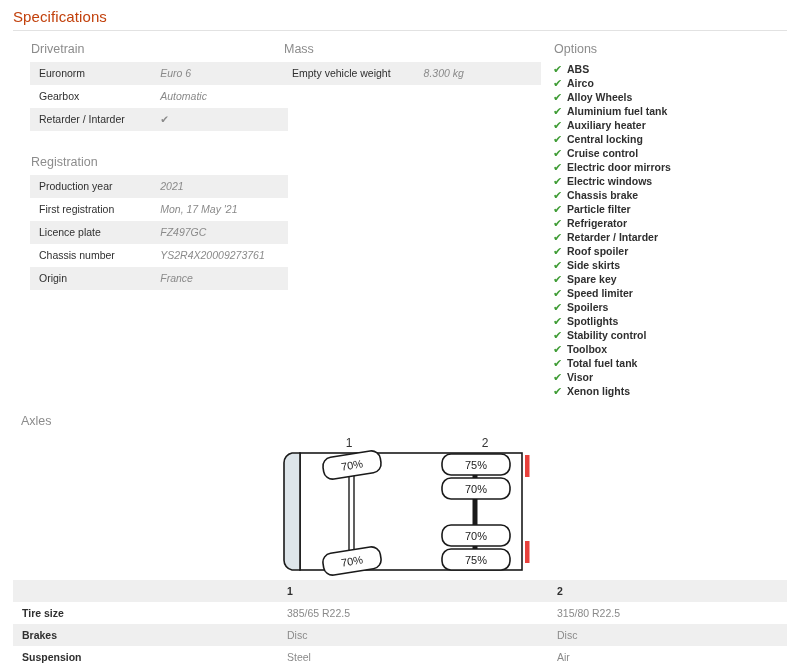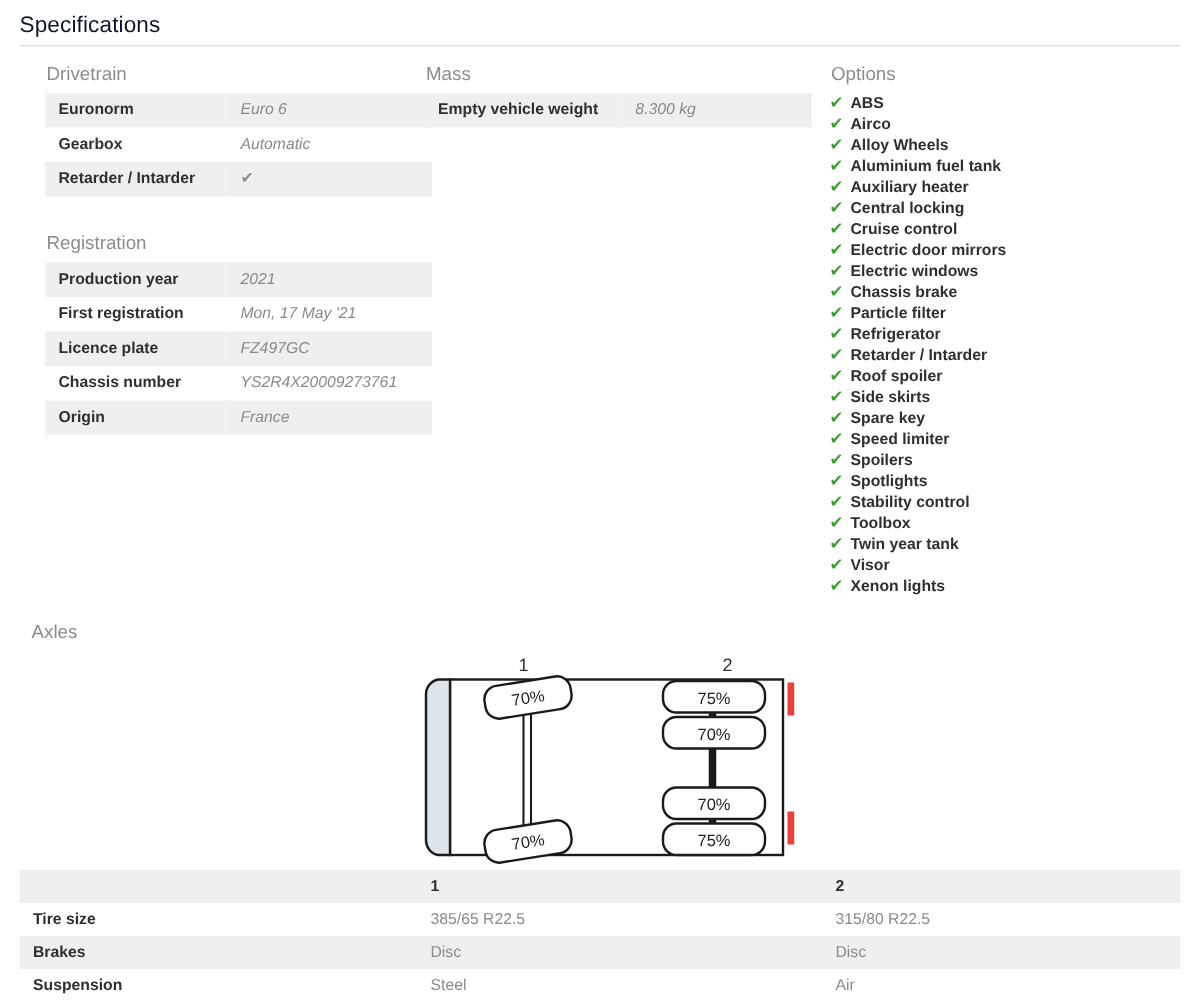--- a/index.html
+++ b/index.html
@@ -10,21 +10,21 @@
     font-family: "Liberation Sans", "DejaVu Sans", sans-serif;
     color: #333333;
     overflow: hidden;
   }
   .page { position: relative; width: 800px; height: 667px; }
 
   
   .page-title {
     font-size: 15px;
     font-weight: 400;
-    color: #0f172a;
+    color: #c2410c;
     padding: 8px 0 0 13px;
     letter-spacing: .1px;
   }
   .title-rule {
     position: absolute;
     left: 13px; top: 30px;
     width: 774px; height: 1px;
     background: #e2e2e2;
   }
 
@@ -53,21 +53,21 @@
   .spec-table tr { height: 23px; }
   .spec-table tr:nth-child(odd) { background: #efefef; }
   .spec-table tr:nth-child(even) { background: #ffffff; }
   .spec-table td {
     font-size: 10.5px;
     padding: 0 0 0 9px;
     vertical-align: middle;
     line-height: 23px;
     white-space: nowrap;
   }
-  .spec-table td.k { font-weight: bold; color: #2f2f2f; width: 47%; }
+  .spec-table td.k { font-weight: normal; color: #2f2f2f; width: 47%; }
   .spec-table td.v { color: #8a8a8a; font-weight: normal; font-style: italic; }
   .col-2 .spec-table td.k { width: 51%; }
 
   
   .check {
     color: #3f9c35;
     font-size: 11px;
     font-weight: bold;
     line-height: 1;
   }
@@ -279,21 +279,21 @@
           <li>
             <span class="opt-check">✔</span>
             <span>Stability control</span>
           </li>
           <li>
             <span class="opt-check">✔</span>
             <span>Toolbox</span>
           </li>
           <li>
             <span class="opt-check">✔</span>
-            <span>Twin year tank</span>
+            <span>Total fuel tank</span>
           </li>
           <li>
             <span class="opt-check">✔</span>
             <span>Visor</span>
           </li>
           <li>
             <span class="opt-check">✔</span>
             <span>Xenon lights</span>
           </li>
         </ul>

